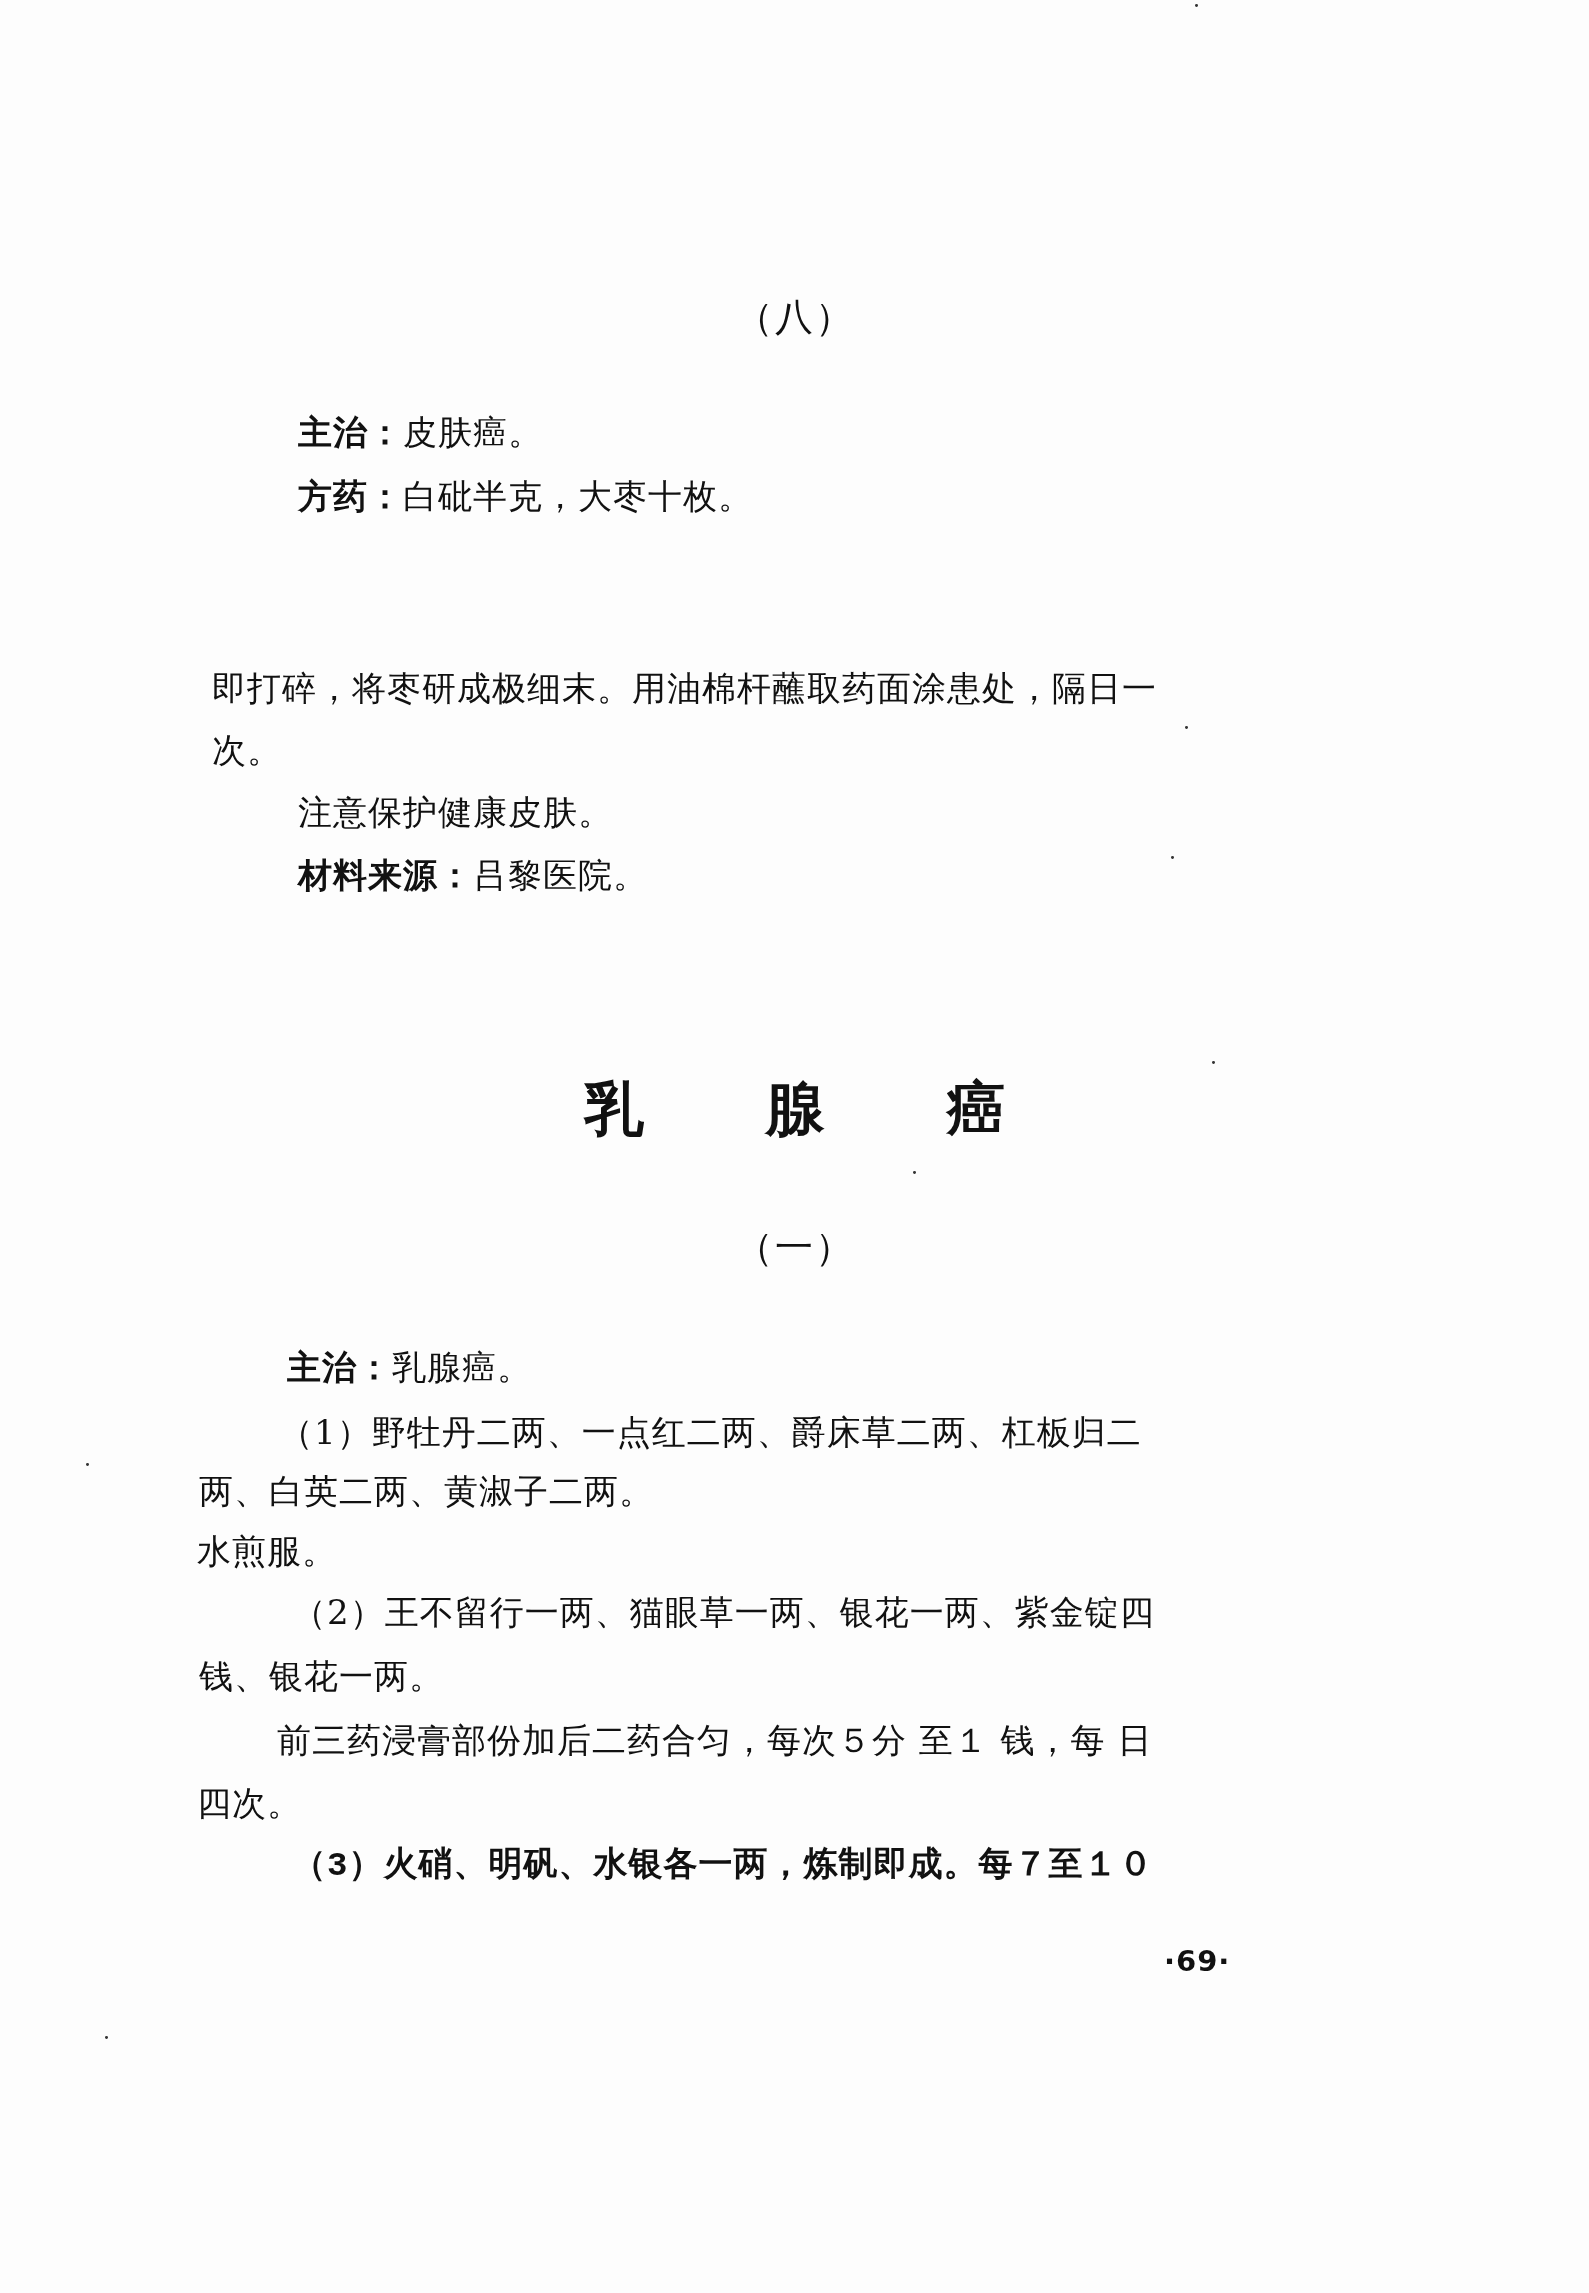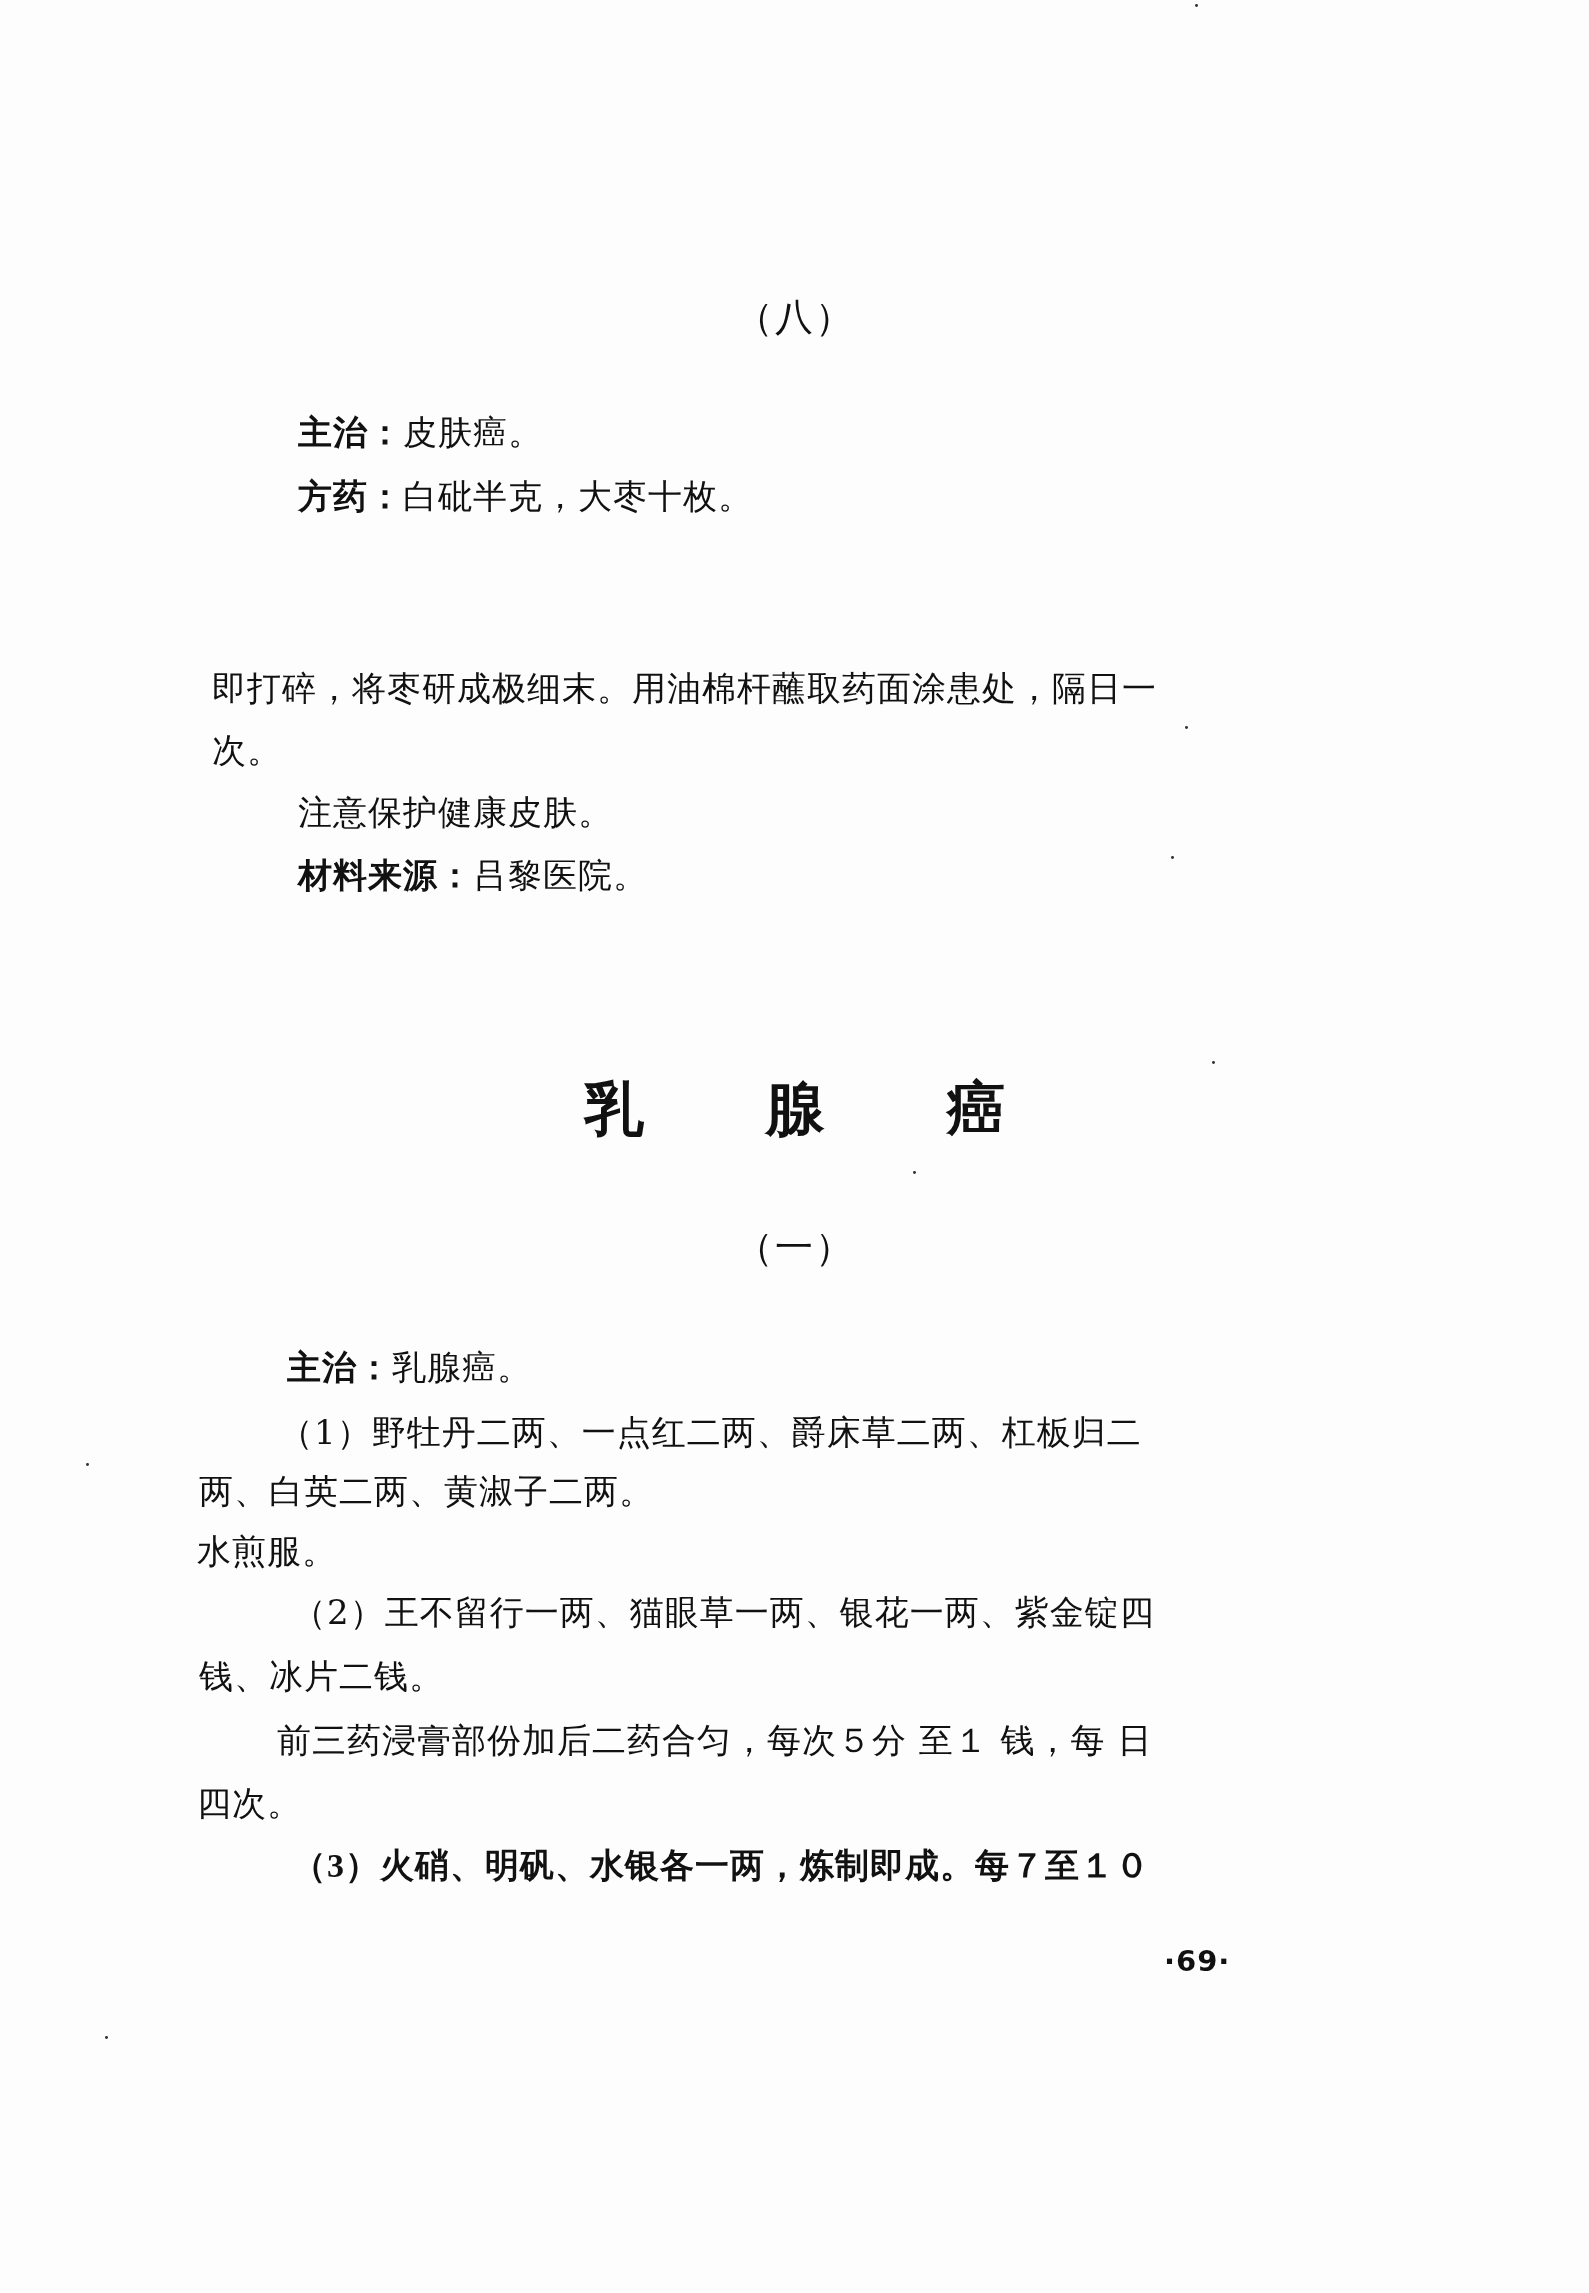--- a/index.html
+++ b/index.html
@@ -8,21 +8,21 @@
     font-family: "DejaVu Serif", "Liberation Serif", serif;
     color: #111111;
   }
   .page { position: absolute; inset: 0; background: #fdfdfd; }
   .line {
     position: absolute; white-space: nowrap;
     font-size: 34px; line-height: 38px; letter-spacing: 1px;
     font-family: "DejaVu Serif", "Liberation Serif", serif;
   }
   .label {
-    font-family: Liberation Serif, serif;
+    font-family: Liberation Mono, monospace;
     font-weight: bold;
   }
   .center { left: 0; width: 1590px; text-align: center; }
   .subheading { font-size: 38px; letter-spacing: 1.9px; }
   .heading {
     font-family: "DejaVu Sans", "Liberation Sans", sans-serif;
     font-weight: bold; font-size: 59px; line-height: 67px;
     word-spacing: 0; letter-spacing: 0;
   }
   .heading span { display: inline-block; width: 59px; }
@@ -65,21 +65,21 @@
 
   <div class="line" style="left:287px; top:1348px;">
     <span class="label">主治：</span><span>乳腺癌。</span>
   </div>
 
   <div class="line" style="left:279px; top:1413px;">（1）野牡丹二两、一点红二两、爵床草二两、杠板归二</div>
   <div class="line" style="left:199px; top:1472px;">两、白英二两、黄淑子二两。</div>
   <div class="line" style="left:197px; top:1532px;">水煎服。</div>
 
   <div class="line" style="left:292px; top:1593px;">（2）王不留行一两、猫眼草一两、银花一两、紫金锭四</div>
-  <div class="line" style="left:199px; top:1657px;">钱、冰片二钱。</div>
+  <div class="line" style="left:199px; top:1657px;">钱、银花一两。</div>
   <div class="line" style="left:277px; top:1721px;">前三药浸膏部份加后二药合匀，每次５分 至１ 钱，每 日</div>
   <div class="line" style="left:197px; top:1784px;">四次。</div>
 
   <div class="line label" style="left:292px; top:1847px;">（3）火硝、明矾、水银各一两，炼制即成。每７至１０</div>
 
   <div class="line pagenum" style="left:1164px; top:1942px;">·69·</div>
 
   <div class="speck" style="left:1195px; top:3.8px;"></div>
   <div class="speck" style="left:1212px; top:1061px;"></div>
   <div class="speck" style="left:913px; top:1171px;"></div>

